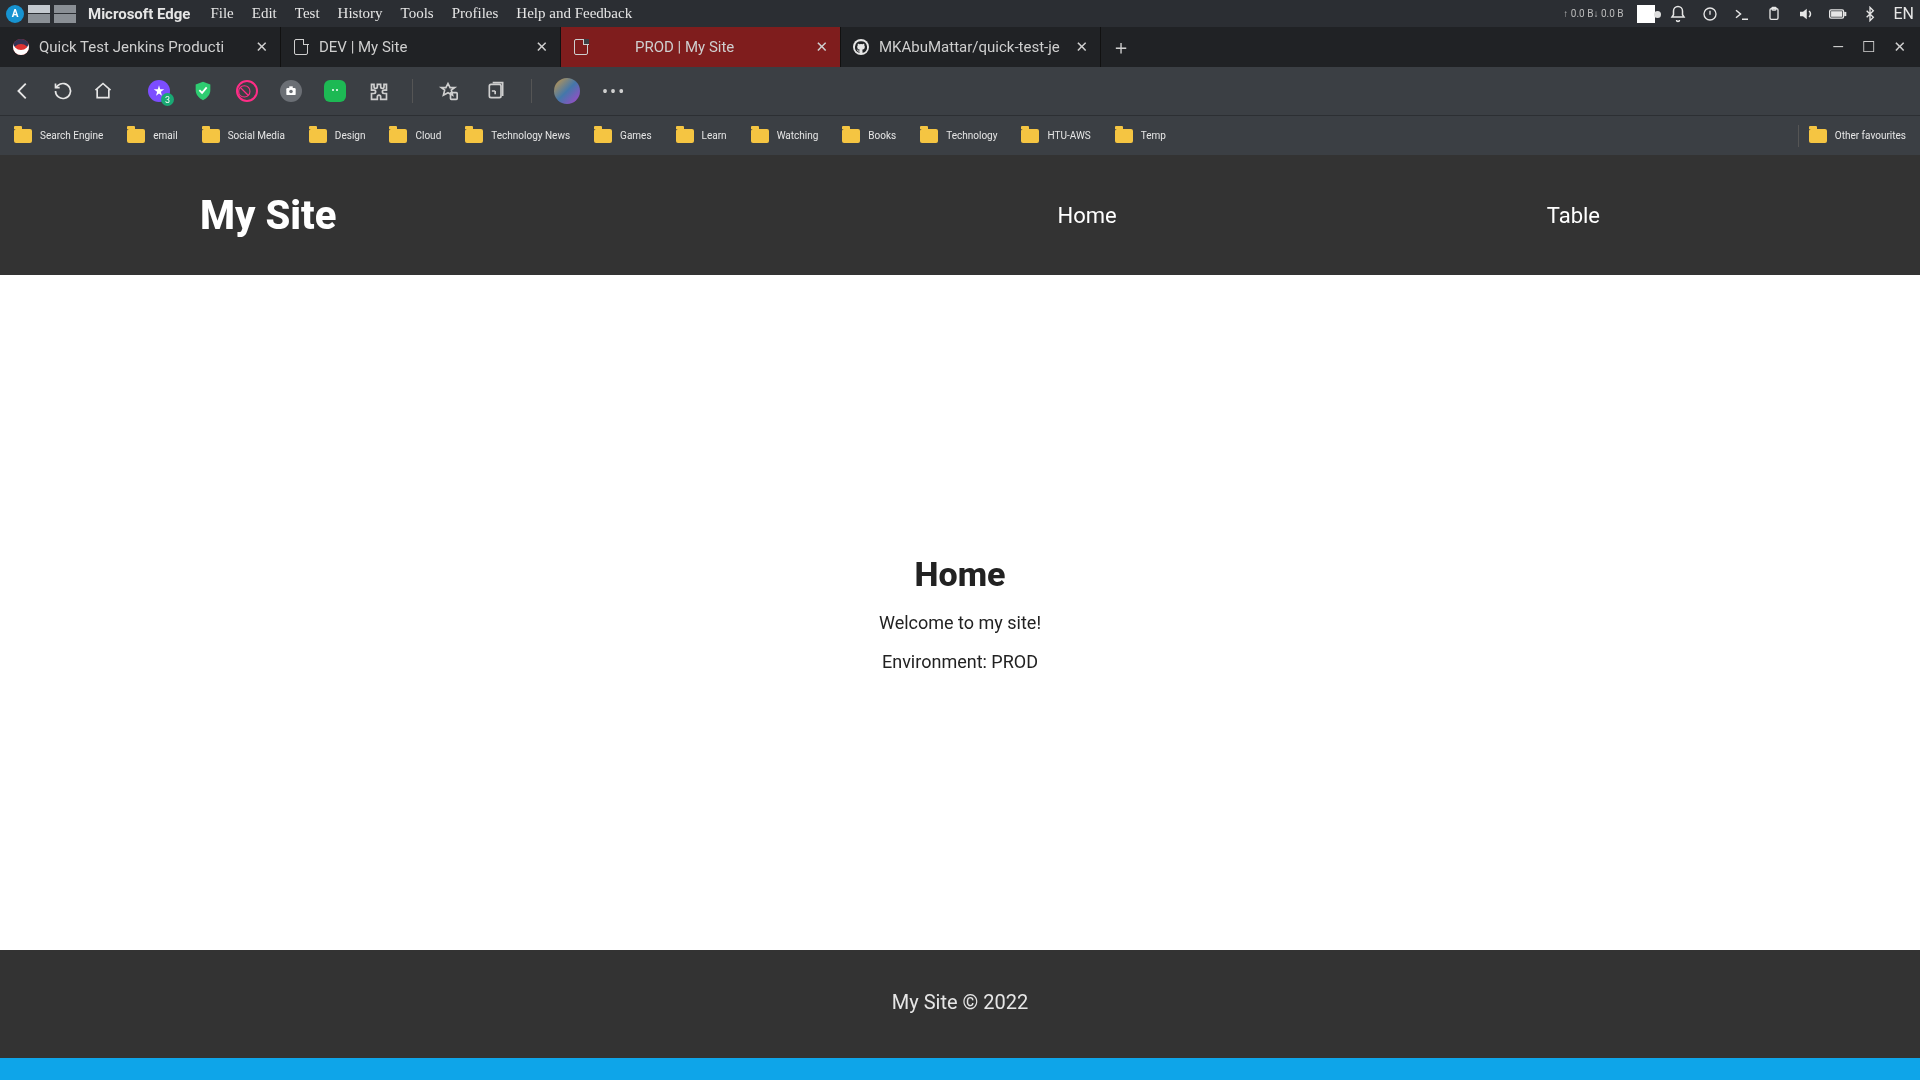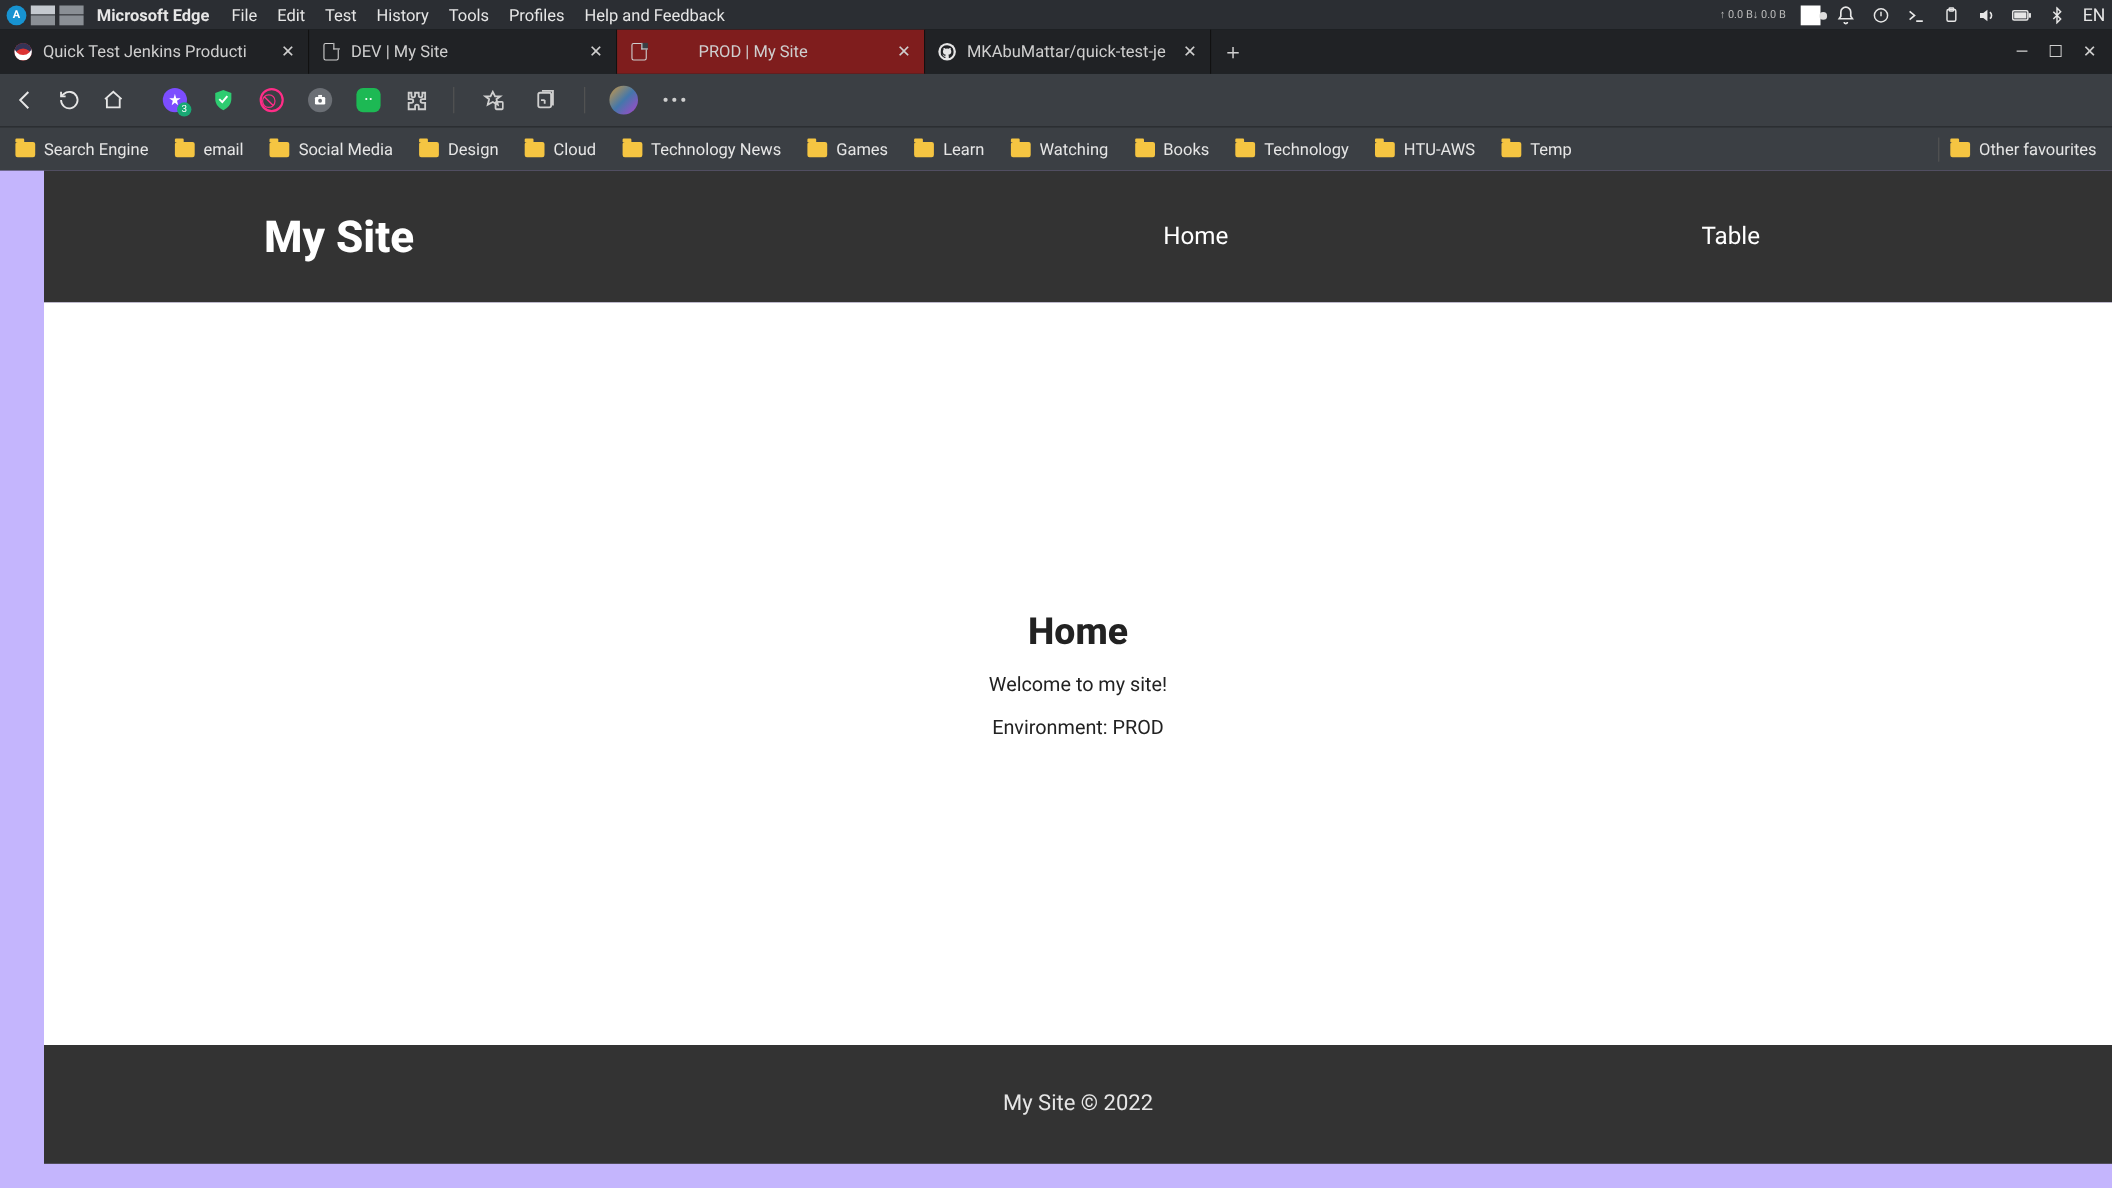--- a/index.html
+++ b/index.html
@@ -19,21 +19,21 @@
   .titlebar .os-icons { display:flex; align-items:center; gap:4px; }
   .os-circle {
     width: 18px; height: 18px; border-radius: 50%;
     background:#1793d1; display:flex; align-items:center; justify-content:center;
     color:#fff; font-size:10px; font-weight:bold;
   }
   .small-panels{ display:flex; flex-direction:column; width:22px; height:18px; gap:1px;}
   .small-panels div{flex:1; background:#8a8f95;}
   .small-panels .light{background:#c4c9cf;}
   .app-name { font-weight:700; margin-left:6px; }
-  .menu-items { display:flex; gap:18px; margin-left:14px; }
+  .menu-items { display:flex; gap:18px; margin-left:14px;font-family:Liberation Serif, serif; }
   .menu-items span { cursor: default; }
 
   .titlebar .right {
     margin-left:auto; display:flex; align-items:center; gap:14px; font-size:14px;
   }
   .net-rates{ display:flex; flex-direction:row; font-size:10px; line-height:10px; color:#bcbcbc; align-items:flex-end;}
   .net-rates span::before{ content:"↑ "; }
   .net-rates span.down::before{ content:"↓ "; }
   .sys-icon { width:18px; height:18px; display:inline-flex; align-items:center; justify-content:center; color:#e6e6e6; }
   .sq-dot { width:18px; height:18px; background:#fff; position:relative;}
@@ -114,33 +114,32 @@
 
   
   .bookmarks {
     height: 40px;
     background:#3b3f44;
     border-top:1px solid #2c2f33;
     display:flex; align-items:center;
     padding: 0 14px;
     gap: 24px;
     color:#e6e6e6;
-    font-size:15px;
+    font-size:10px;
   }
   .bm { display:flex; align-items:center; gap:8px; }
   .folder{ width:18px;height:14px; background:#f5c542; border-radius:2px; position:relative;}
   .folder::before{content:"";position:absolute;top:-3px;left:0;width:8px;height:3px;background:#f5c542;border-radius:1px 1px 0 0;}
   .bookmarks .right{ margin-left:auto; display:flex; align-items:center; gap:10px;}
   .bookmarks .bmsep{width:1px;height:22px;background:#555;}
 
   
   .viewport {
     height: calc(1080px - 27px - 40px - 48px - 40px);
-    background:#c4b5fd;
-    padding-left:40px;
+    background:#0ea5e9;
   }
   .site-nav{
     height:120px; background:#333;
     display:flex; align-items:center;
     color:#fff;
     padding: 0 200px 0 200px;
   }
   .site-title{ font-size:40px; font-weight:800;}
   .site-links{ margin-left:auto; display:flex; gap:430px; font-size:22px; margin-right:120px;}
   .site-body{

